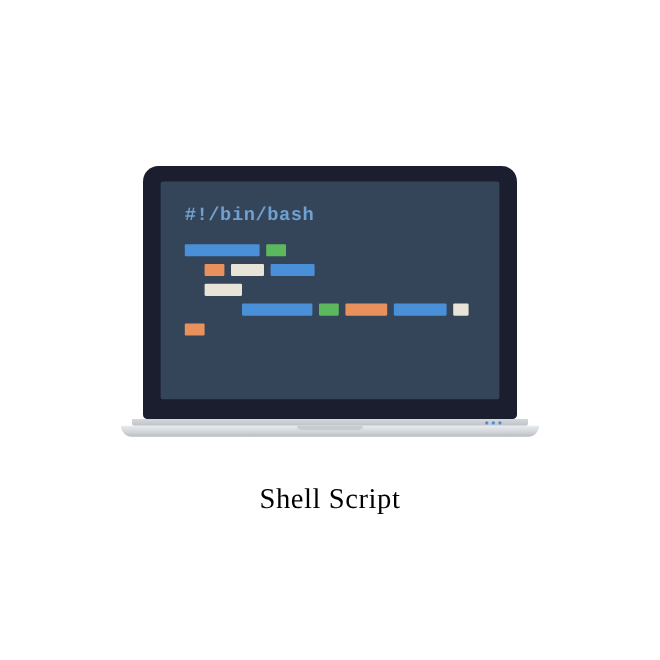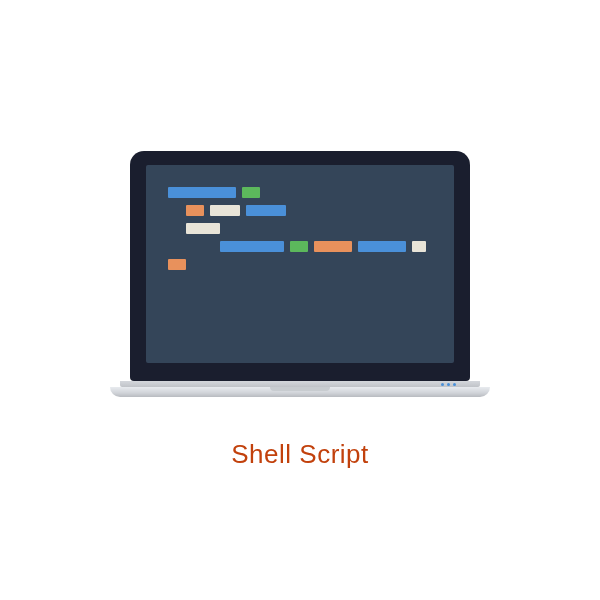--- a/index.html
+++ b/index.html
@@ -99,30 +99,32 @@
     .light {
       width: 3px;
       height: 3px;
       border-radius: 50%;
       background: #4a90d9;
     }
     .caption {
       margin-top: 42px;
       font-size: 26px;
       font-weight: 300;
-      color: #c2410c;
+      color: #000000;
       letter-spacing: 0.5px;
+      font-family: Liberation Serif, serif;
     }
   </style>
 </head>
 <body>
 
 <div class="laptop">
   <div class="laptop-screen-frame">
     <div class="laptop-screen">
+      <div class="shebang">#!/bin/bash</div>
       <div id="code-area">
           <div class="code-line" style="padding-left: 0px;">
             <div class="block blue" style="width: 68px;"></div>
             <div class="block green" style="width: 18px;"></div>
           </div>
           <div class="code-line" style="padding-left: 18px;">
             <div class="block orange" style="width: 18px;"></div>
             <div class="block beige" style="width: 30px;"></div>
             <div class="block blue" style="width: 40px;"></div>
           </div>

